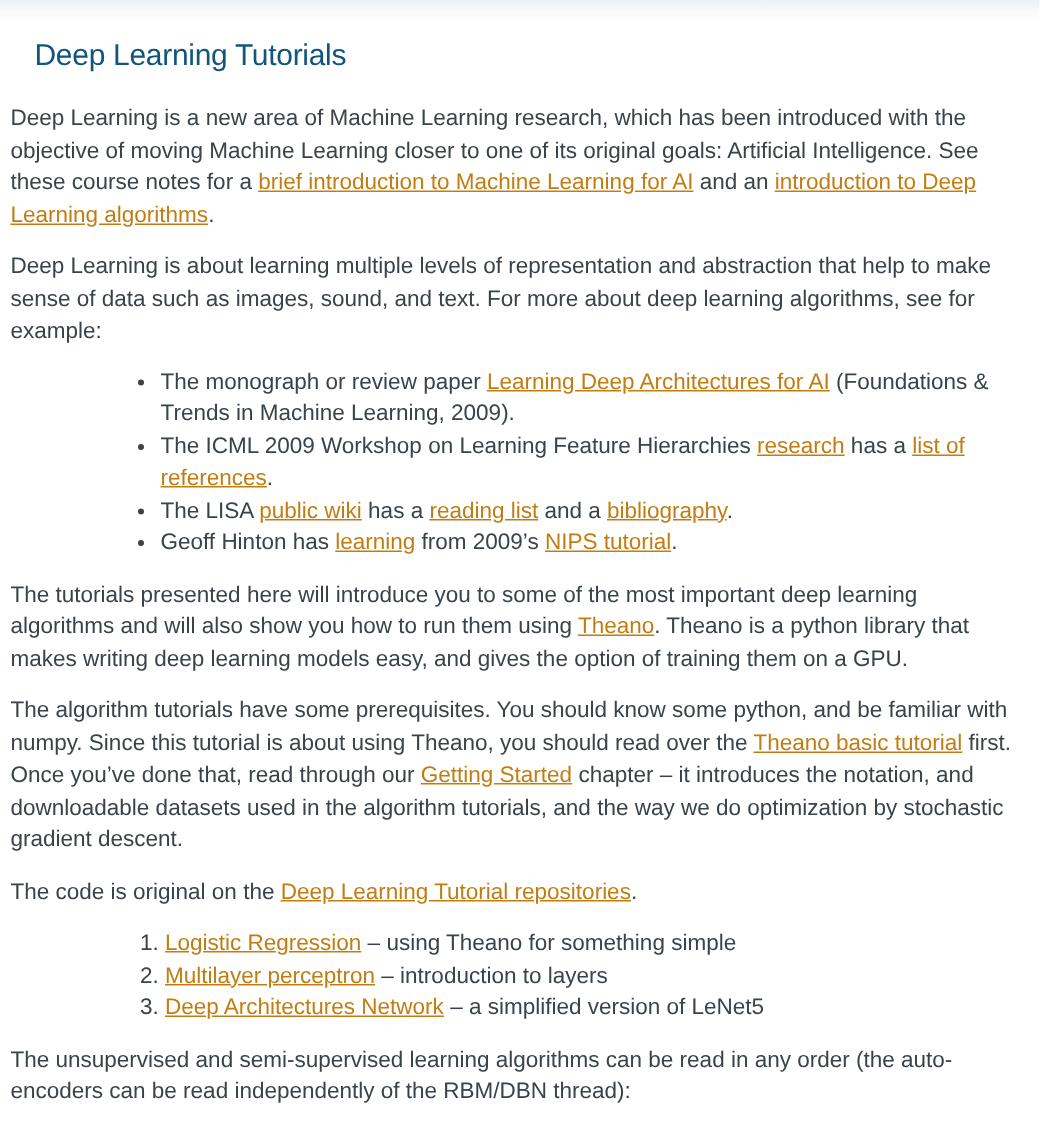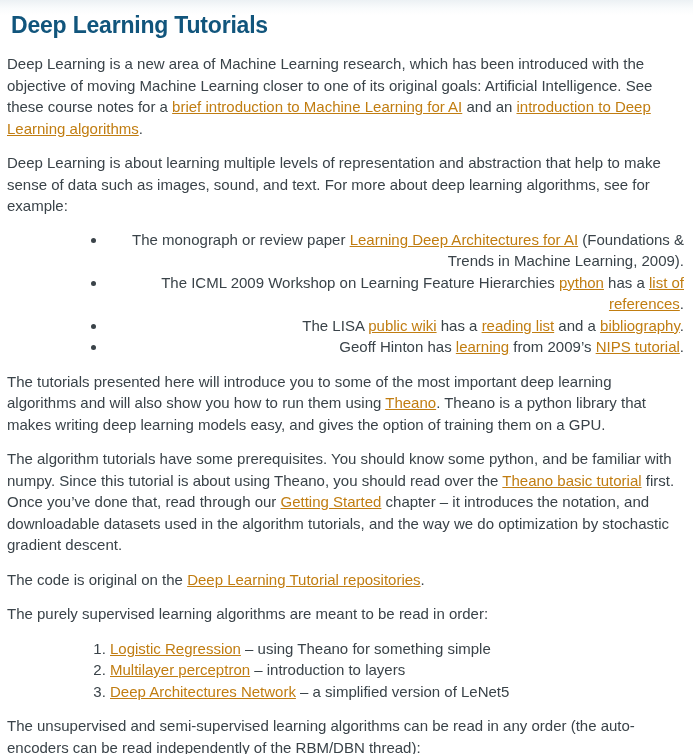--- a/index.html
+++ b/index.html
@@ -14,36 +14,35 @@
     font-family: "Liberation Sans", sans-serif;
     font-size: 15px;
     line-height: 21.5px;
     color: #3a4349;
   }
   .document {
     padding: 0 9px 0 7px;
     box-sizing: border-box;
   }
   h1.page-title {
-    margin: 4px;
+    margin: 16px;
     padding: 6px 0 0 0;
-    font-size: 23px;
+    font-size: 20px;
     line-height: 30px;
-    font-weight: bold;
+    font-weight: normal;
     letter-spacing: -0.2px;
     color: #11557c;
   }
   .content p {
     margin: 13px 0 10px 0;
   }
   .content ul {
     list-style-type: disc;
     margin: 12px 0 11px 0;
     padding-left: 100px;
-    text-align: right;
   }
   .content ol {
     list-style-type: decimal;
     margin: 13px 0 11px 0;
     padding-left: 103px;
   }
   .content li {
     margin: 0;
     padding: 0;
   }
@@ -56,28 +55,27 @@
 </head>
 <body>
 
 <div class="document">
   <h1 class="page-title">Deep Learning Tutorials</h1>
   <div class="content">
       <p><span>Deep Learning is a new area of Machine Learning research, which has been introduced with the objective of moving Machine Learning closer to one of its original goals: Artificial Intelligence. See these course notes for a </span><a href="#">brief introduction to Machine Learning for AI</a><span> and an </span><a href="#">introduction to Deep Learning algorithms</a><span>.</span></p>
       <p><span>Deep Learning is about learning multiple levels of representation and abstraction that help to make sense of data such as images, sound, and text. For more about deep learning algorithms, see for example:</span></p>
       <ul>
         <li><span>The monograph or review paper </span><a href="#">Learning Deep Architectures for AI</a><span> (Foundations &amp; Trends in Machine Learning, 2009).</span></li>
-        <li><span>The ICML 2009 Workshop on Learning Feature Hierarchies </span><a href="#">python</a><span> has a </span><a href="#">list of references</a><span>.</span></li>
+        <li><span>The ICML 2009 Workshop on Learning Feature Hierarchies </span><a href="#">research</a><span> has a </span><a href="#">list of references</a><span>.</span></li>
         <li><span>The LISA </span><a href="#">public wiki</a><span> has a </span><a href="#">reading list</a><span> and a </span><a href="#">bibliography</a><span>.</span></li>
         <li><span>Geoff Hinton has </span><a href="#">learning</a><span> from 2009’s </span><a href="#">NIPS tutorial</a><span>.</span></li>
       </ul>
       <p><span>The tutorials presented here will introduce you to some of the most important deep learning algorithms and will also show you how to run them using </span><a href="#">Theano</a><span>. Theano is a python library that makes writing deep learning models easy, and gives the option of training them on a GPU.</span></p>
       <p><span>The algorithm tutorials have some prerequisites. You should know some python, and be familiar with numpy. Since this tutorial is about using Theano, you should read over the </span><a href="#">Theano basic tutorial</a><span> first. Once you’ve done that, read through our </span><a href="#">Getting Started</a><span> chapter – it introduces the notation, and downloadable datasets used in the algorithm tutorials, and the way we do optimization by stochastic gradient descent.</span></p>
       <p><span>The code is original on the </span><a href="#">Deep Learning Tutorial repositories</a><span>.</span></p>
-      <p><span>The purely supervised learning algorithms are meant to be read in order:</span></p>
       <ol>
         <li><a href="#">Logistic Regression</a><span> – using Theano for something simple</span></li>
         <li><a href="#">Multilayer perceptron</a><span> – introduction to layers</span></li>
         <li><a href="#">Deep Architectures Network</a><span> – a simplified version of LeNet5</span></li>
       </ol>
       <p><span>The unsupervised and semi-supervised learning algorithms can be read in any order (the auto-encoders can be read independently of the RBM/DBN thread):</span></p>
     </div>
 </div>
 
 </body></html>

